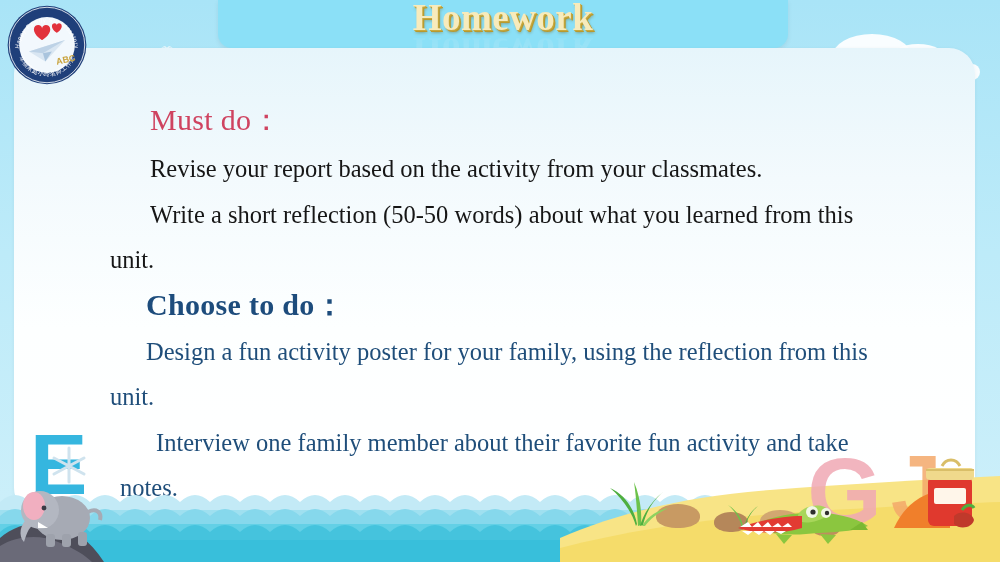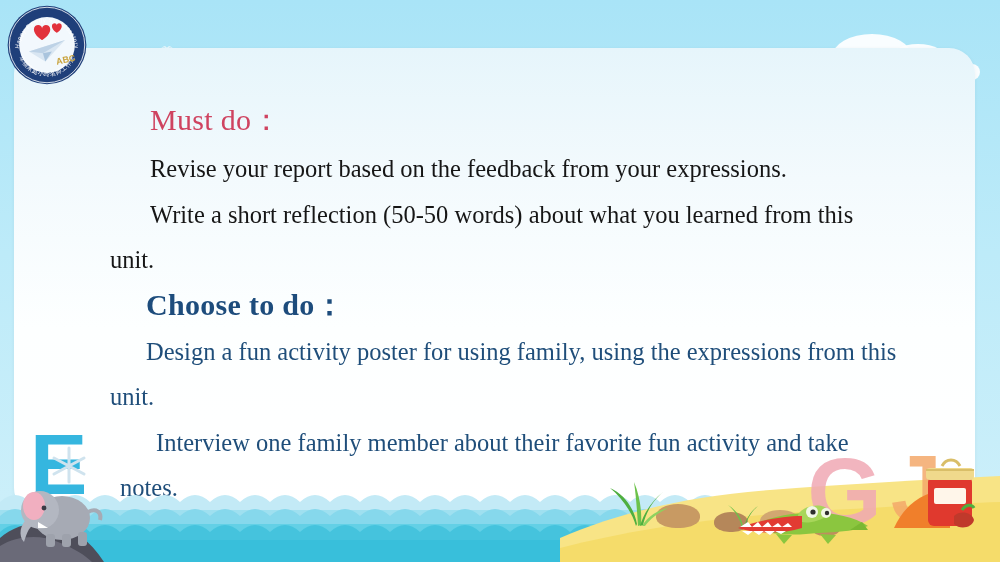--- a/index.html
+++ b/index.html
@@ -116,20 +116,24 @@
     <div class="cloud" style="left:0px;top:30px;width:210px;height:16px;border-radius:10px;"></div>
   </div>
 
   <svg class="bird" style="left:104px;top:60px;" width="40" height="16" viewBox="0 0 40 16">
     <path d="M2 12 C9 2, 16 2, 20 9 C24 2, 31 2, 38 12 C30 6, 24 8, 20 13 C16 8, 10 6, 2 12 Z" fill="#ffffff" opacity="0.95"></path>
   </svg>
   <svg class="bird" style="left:160px;top:44px;" width="14" height="7" viewBox="0 0 40 16">
     <path d="M2 12 C9 2, 16 2, 20 9 C24 2, 31 2, 38 12 C30 6, 24 8, 20 13 C16 8, 10 6, 2 12 Z" fill="#ffffff" opacity="0.8"></path>
   </svg>
 
+  <div id="banner">
+    <div id="banner-reflect">Homework</div>
+    <div id="banner-title">Homework</div>
+  </div>
 
   <div id="card"></div>
 
   <svg id="logo" viewBox="0 0 100 100">
     <defs>
       <path id="arcTop" d="M 16,56 A 34,34 0 0 1 84,56" fill="none"></path>
       <path id="arcBot" d="M 14,52 A 36,36 0 0 0 86,52" fill="none"></path>
     </defs>
     <circle cx="50" cy="50" r="48" fill="#1F3F7A"></circle>
     <circle cx="50" cy="50" r="46" fill="none" stroke="#ffffff" stroke-width="1"></circle>
@@ -143,25 +147,25 @@
     <path d="M44 30 C44 24, 34 24, 34 31 C34 38, 44 44, 44 44 C44 44, 54 38, 54 31 C54 24, 44 24, 44 30 Z" fill="#E2323C"></path>
     <path d="M62 26 C62 22.5, 56 22.5, 56 27 C56 31.5, 62 35, 62 35 C62 35, 68 31.5, 68 27 C68 22.5, 62 22.5, 62 26 Z" fill="#E2323C"></path>
     <polygon points="28,58 72,44 48,70" fill="#D9E6F2"></polygon>
     <polygon points="28,58 72,44 45,60" fill="#BDD2E6"></polygon>
     <polygon points="45,60 48,70 56,58" fill="#A9C4DD"></polygon>
     <text x="62" y="74" font-family="'Liberation Sans',sans-serif" font-size="11" font-weight="bold" fill="#C8A23C" transform="rotate(-12 62 74)">ABC</text>
   </svg>
 
   <div class="content">
     <div class="h-must">Must do：</div>
-    <div class="para black p1">Revise your report based on the feedback from your expressions.</div>
+    <div class="para black p1">Revise your report based on the activity from your classmates.</div>
     <div class="para black p2">Write a short reflection (50-50 words) about what you learned from this unit.</div>
 
     <div class="h-choose">Choose to do：</div>
-    <div class="para navy p3">Design a fun activity poster for using family, using the expressions from this unit.</div>
+    <div class="para navy p3">Design a fun activity poster for your family, using the reflection from this unit.</div>
     <div class="para navy p4">Interview one family member about their favorite fun activity and take notes.</div>
   </div>
 
   <div id="scene">
 
     <div class="water" style="bottom:0;height:46px;background:#38BFDB;"></div>
     <div class="water" style="bottom:30px;height:22px;background:#63D0E6;"></div>
     <div class="water" style="bottom:46px;height:14px;background:#9FE0F0;"></div>
 
     <svg style="position:absolute;left:0;bottom:52px;width:1000px;height:22px;" viewBox="0 0 1000 22" preserveAspectRatio="none">

